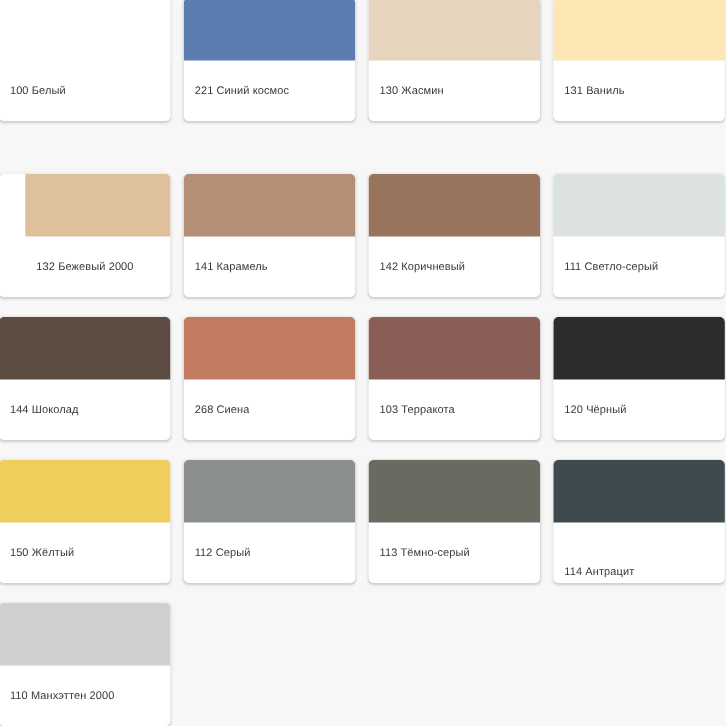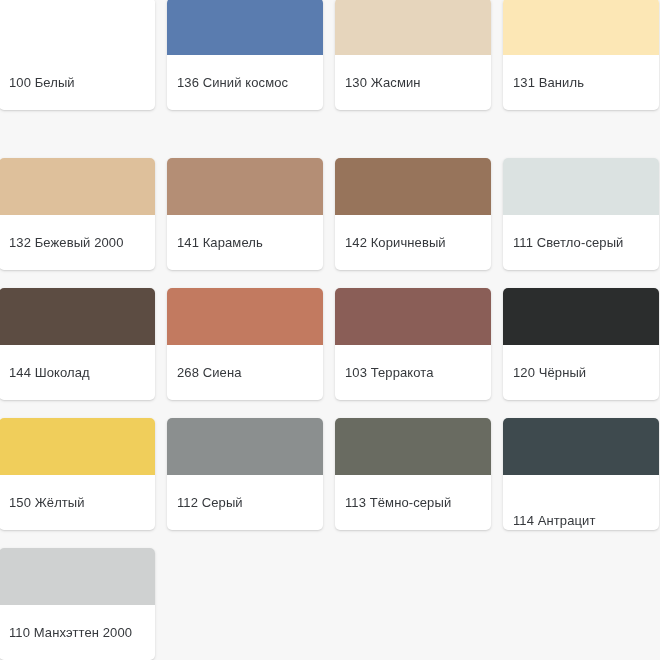--- a/index.html
+++ b/index.html
@@ -43,56 +43,56 @@
   }
 
   .swatch-label-wrap {
     flex: 1 1 auto;
     display: flex;
     align-items: center;
     padding: 0 10px;
   }
 
   .swatch-label {
-    font-size: 13px;
+    font-size: 10px;
     line-height: 13px;
     color: #35383c;
     letter-spacing: 0.1px;
     white-space: nowrap;
   }
 </style>
 </head>
 <body>
 
 <div id="swatch-grid">
     <div class="swatch-card" style="left: -1px; top: -2px;">
       <div class="swatch-color" style="background: rgb(255, 255, 255);"></div>
       <div class="swatch-label-wrap">
         <span class="swatch-label">100 Белый</span>
       </div>
     </div>
     <div class="swatch-card" style="left: 167px; top: -2px;">
       <div class="swatch-color" style="background: rgb(90, 124, 175);"></div>
       <div class="swatch-label-wrap">
-        <span class="swatch-label">136 Синий космос</span>
+        <span class="swatch-label">221 Синий космос</span>
       </div>
     </div>
     <div class="swatch-card" style="left: 335px; top: -2px;">
       <div class="swatch-color" style="background: rgb(230, 213, 188);"></div>
       <div class="swatch-label-wrap">
         <span class="swatch-label">130 Жасмин</span>
       </div>
     </div>
     <div class="swatch-card" style="left: 503px; top: -2px;">
       <div class="swatch-color" style="background: rgb(252, 231, 181);"></div>
       <div class="swatch-label-wrap">
         <span class="swatch-label">131 Ваниль</span>
       </div>
     </div>
-    <div class="swatch-card" style="left: -1px; top: 158px;">
+    <div class="swatch-card" style="left: -1px; top: 158px; padding-left: 24px;">
       <div class="swatch-color" style="background: rgb(222, 192, 155);"></div>
       <div class="swatch-label-wrap">
         <span class="swatch-label">132 Бежевый 2000</span>
       </div>
     </div>
     <div class="swatch-card" style="left: 167px; top: 158px;">
       <div class="swatch-color" style="background: rgb(180, 142, 117);"></div>
       <div class="swatch-label-wrap">
         <span class="swatch-label">141 Карамель</span>
       </div>

